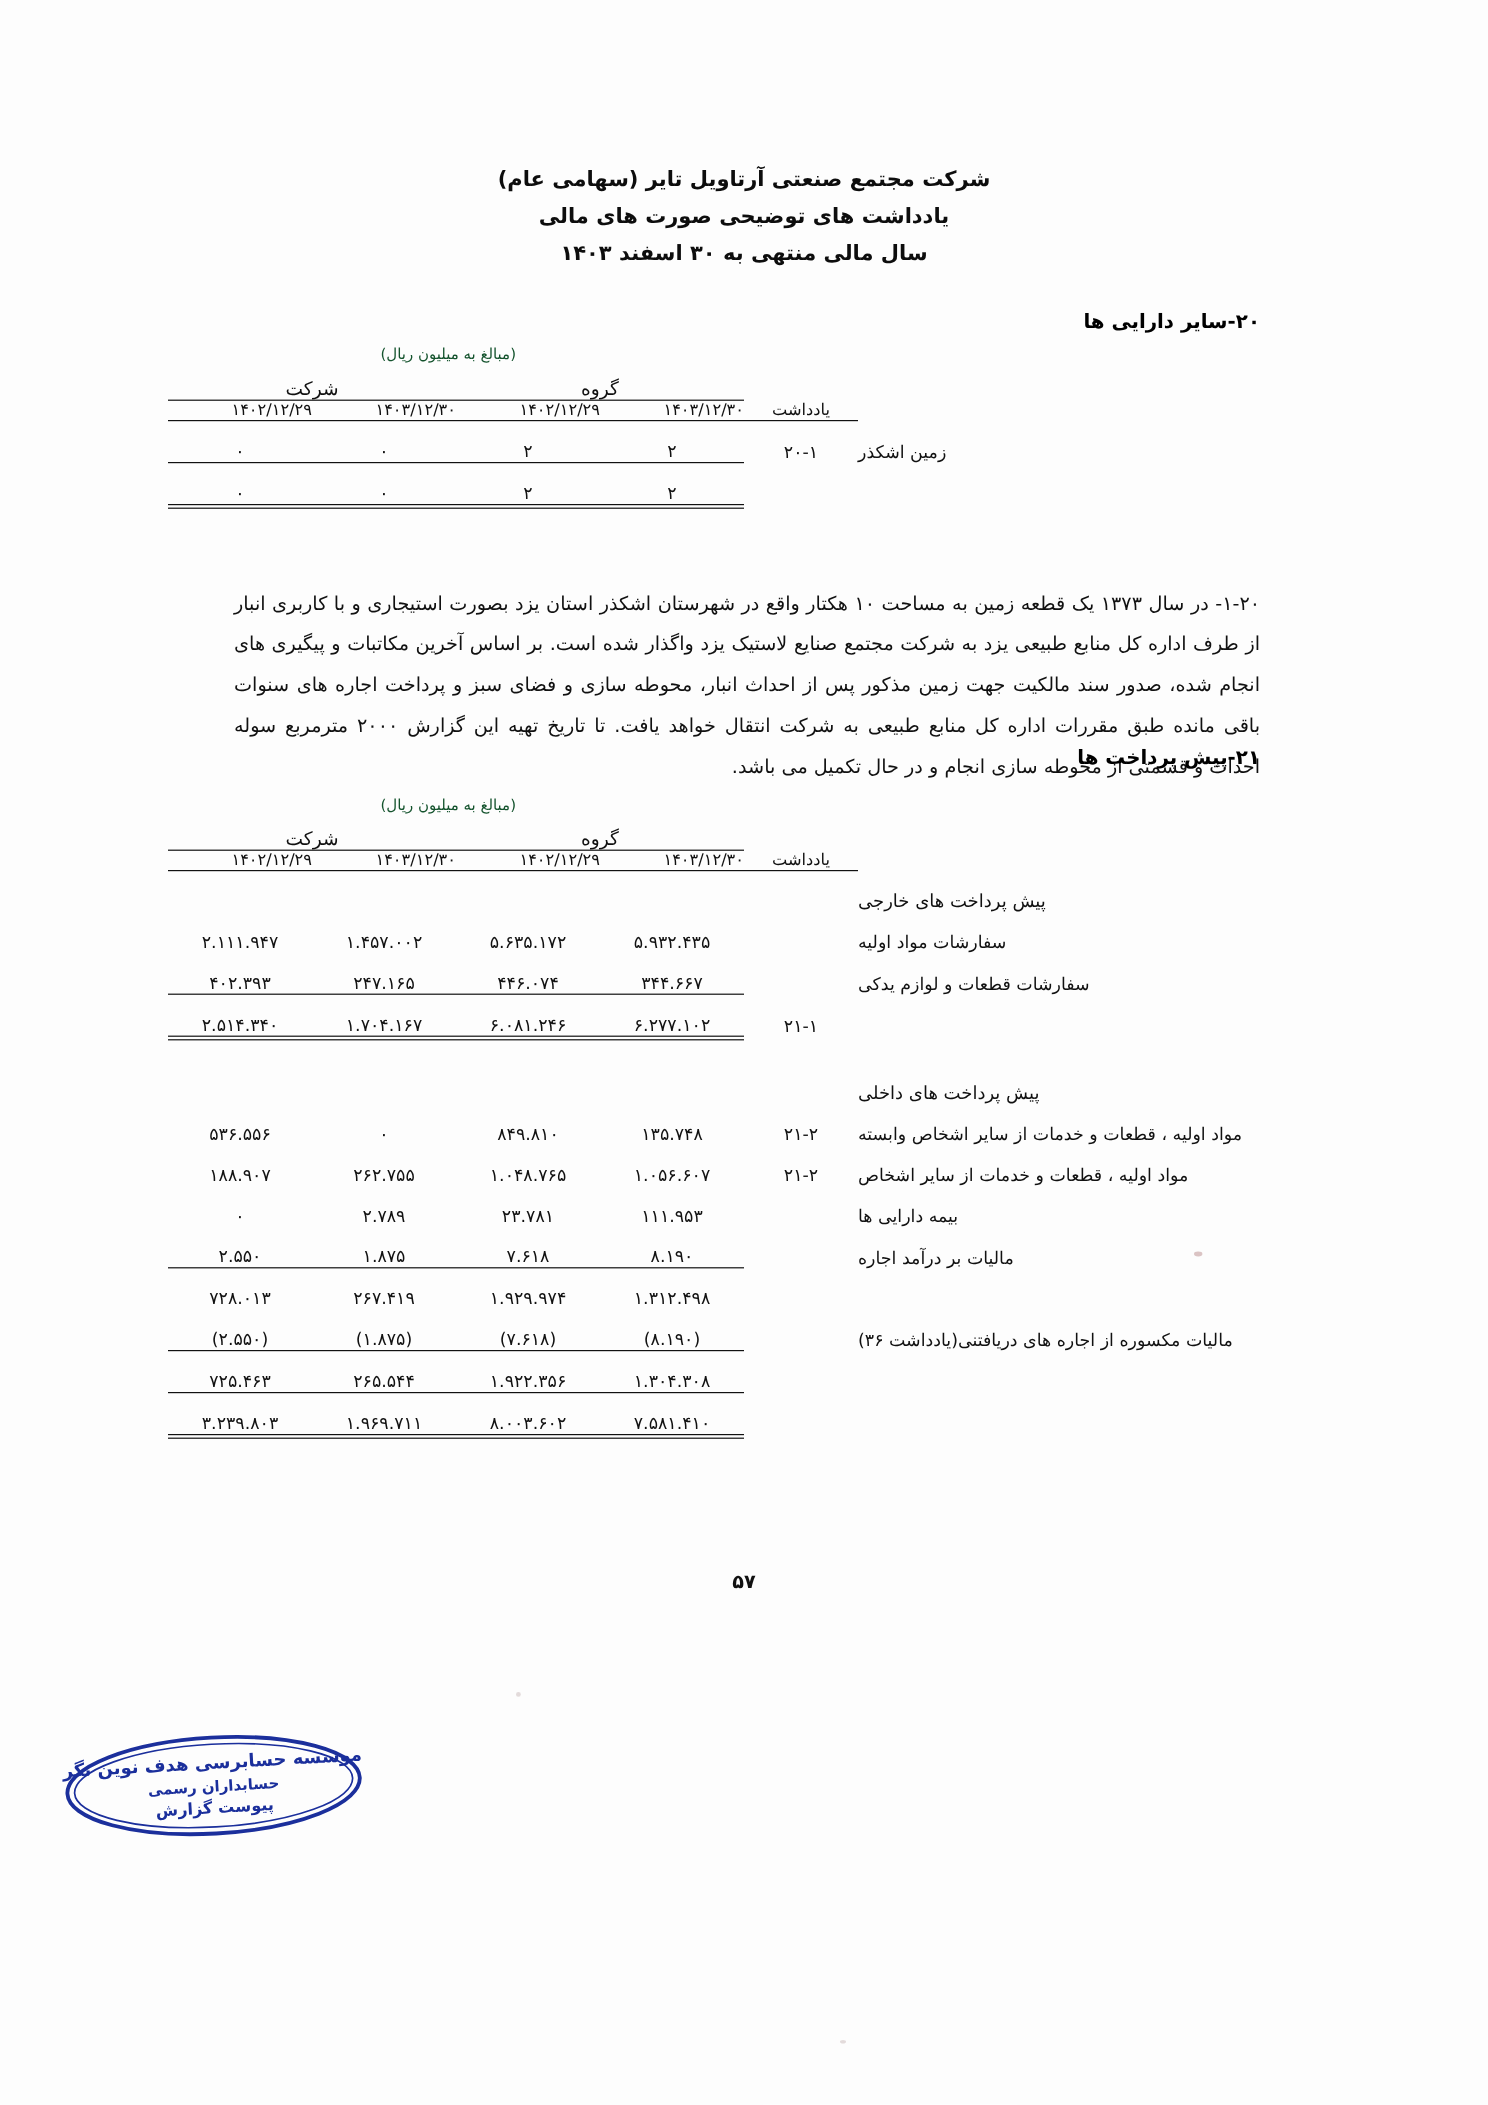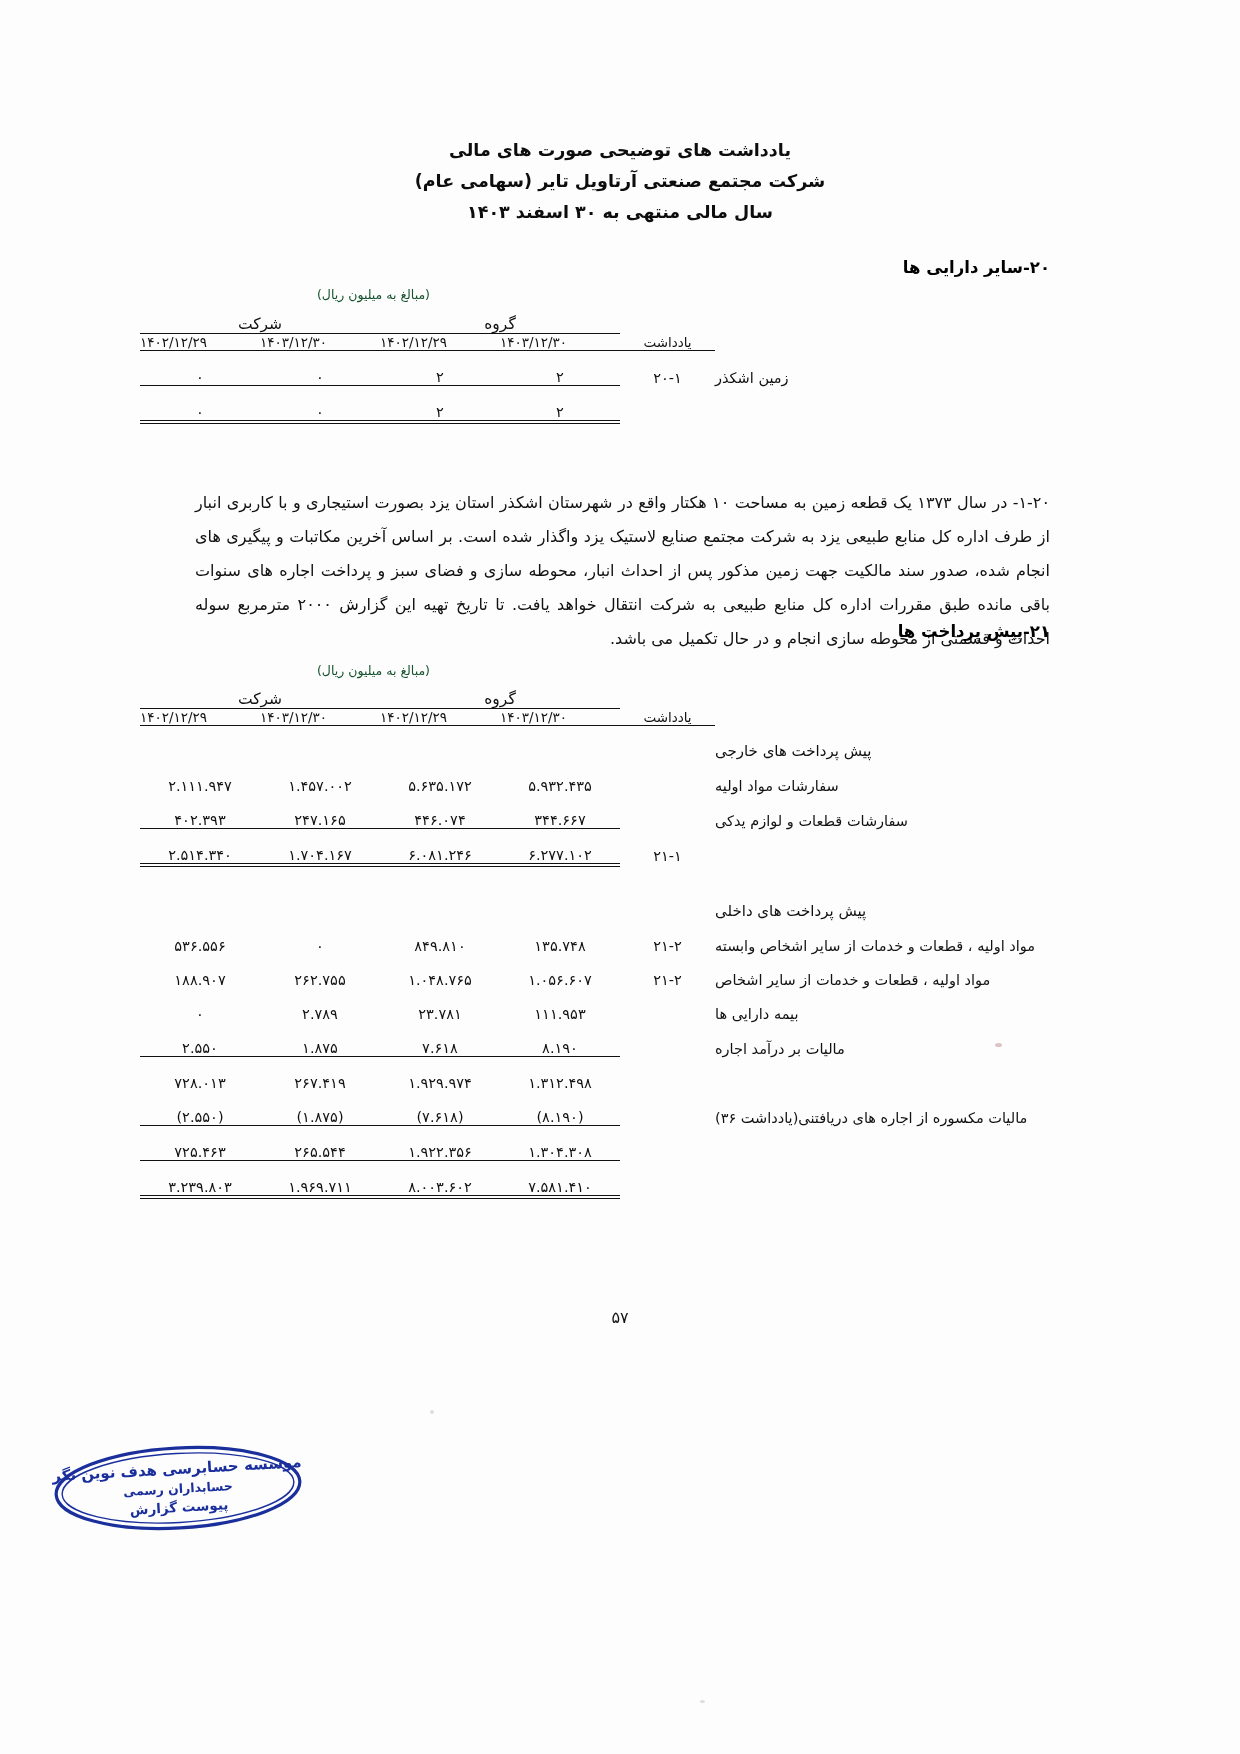--- a/index.html
+++ b/index.html
@@ -64,21 +64,21 @@
   .c-num  { width:120px; text-align:center; white-space:nowrap;}
   .grp-head{
     text-align:center;font-weight:bold;font-size:15.5px;
     padding-bottom:2px;
   }
   .yaddasht{
     text-align:center;font-weight:bold;font-size:13.5px;
     padding-bottom:3px;
   }
   .date-cell{
-    text-align:left;font-weight:bold;font-size:13.5px;
+    text-align:right;font-weight:bold;font-size:13.5px;
     padding:3px 0 3px 0;
     white-space:nowrap;
   }
   .data-row td{height:34px;font-size:14.5px;}
   .data-row td.c-label{font-size:14.5px;font-weight:normal;}
   .subhead td{height:34px;font-weight:bold;font-size:15px;}
 
   
   .ul  { border-top:1.6px solid #111; }
   .uld { border-top:1.4px solid #111; position:relative;}
@@ -94,21 +94,21 @@
     right:190px;left:195px;
     top:486px;
     text-align:justify;
     font-size:16px;
     line-height:34px;
     color:#111;
   }
   
   .page-num{
     position:absolute;top:1308px;left:0;right:0;
-    text-align:center;font-size:16px;font-weight:normal;
+    text-align:center;font-size:16px;font-weight:bold;
   }
   
   .stamp{
     position:absolute;left:52px;top:1442px;
     width:252px;height:92px;
   }
   .stamp svg{display:block;}
   .stamp-text{
     position:absolute;left:0;top:0;width:252px;height:92px;
     display:flex;flex-direction:column;align-items:center;justify-content:center;
@@ -119,22 +119,22 @@
   .stamp-text .l2{font-size:12.5px;}
   .stamp-text .l3{font-size:13.5px;}
   .speck{position:absolute;background:#c9b9b9;border-radius:50%;opacity:.5;}
 </style>
 </head>
 <body>
 
 <div class="page">
 
   <div class="doc-header">
+    <div>شرکت مجتمع صنعتی آرتاویل تایر  (سهامی عام)</div>
     <div>یادداشت های توضیحی صورت های مالی</div>
-    <div>شرکت مجتمع صنعتی آرتاویل تایر  (سهامی عام)</div>
     <div>سال مالی منتهی به ۳۰ اسفند ۱۴۰۳</div>
   </div>
 
   <div class="section-title" id="sec20">۲۰-سایر دارایی ها</div>
   <div class="units-note" id="units1">(مبالغ به میلیون ریال)</div>
 
   <table class="fin" id="tbl20" style="right:195px;top:315px;">
     <tbody>
         <tr>
       <td class="c-label"></td>

